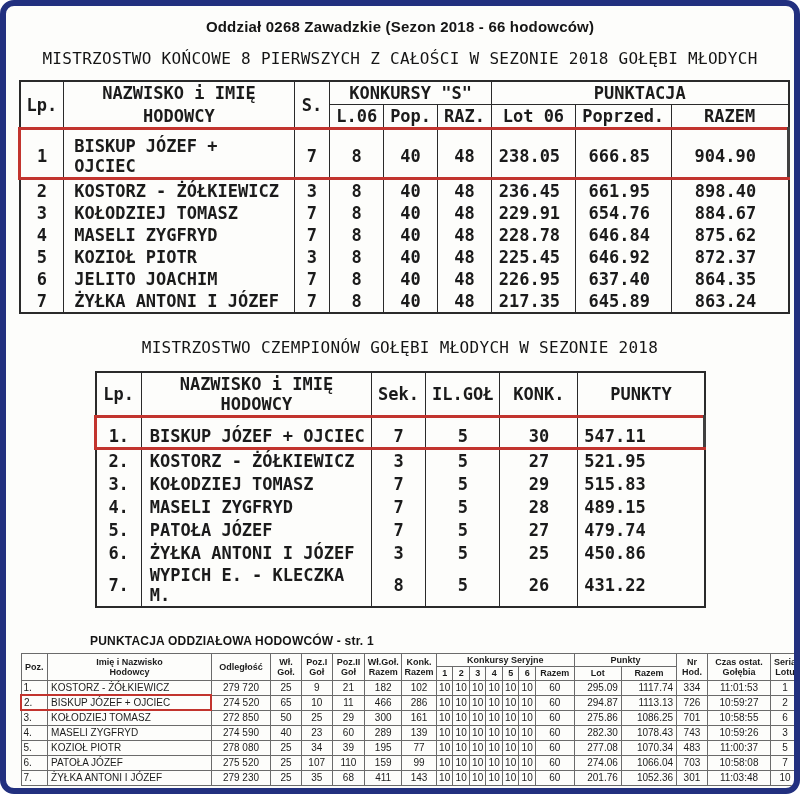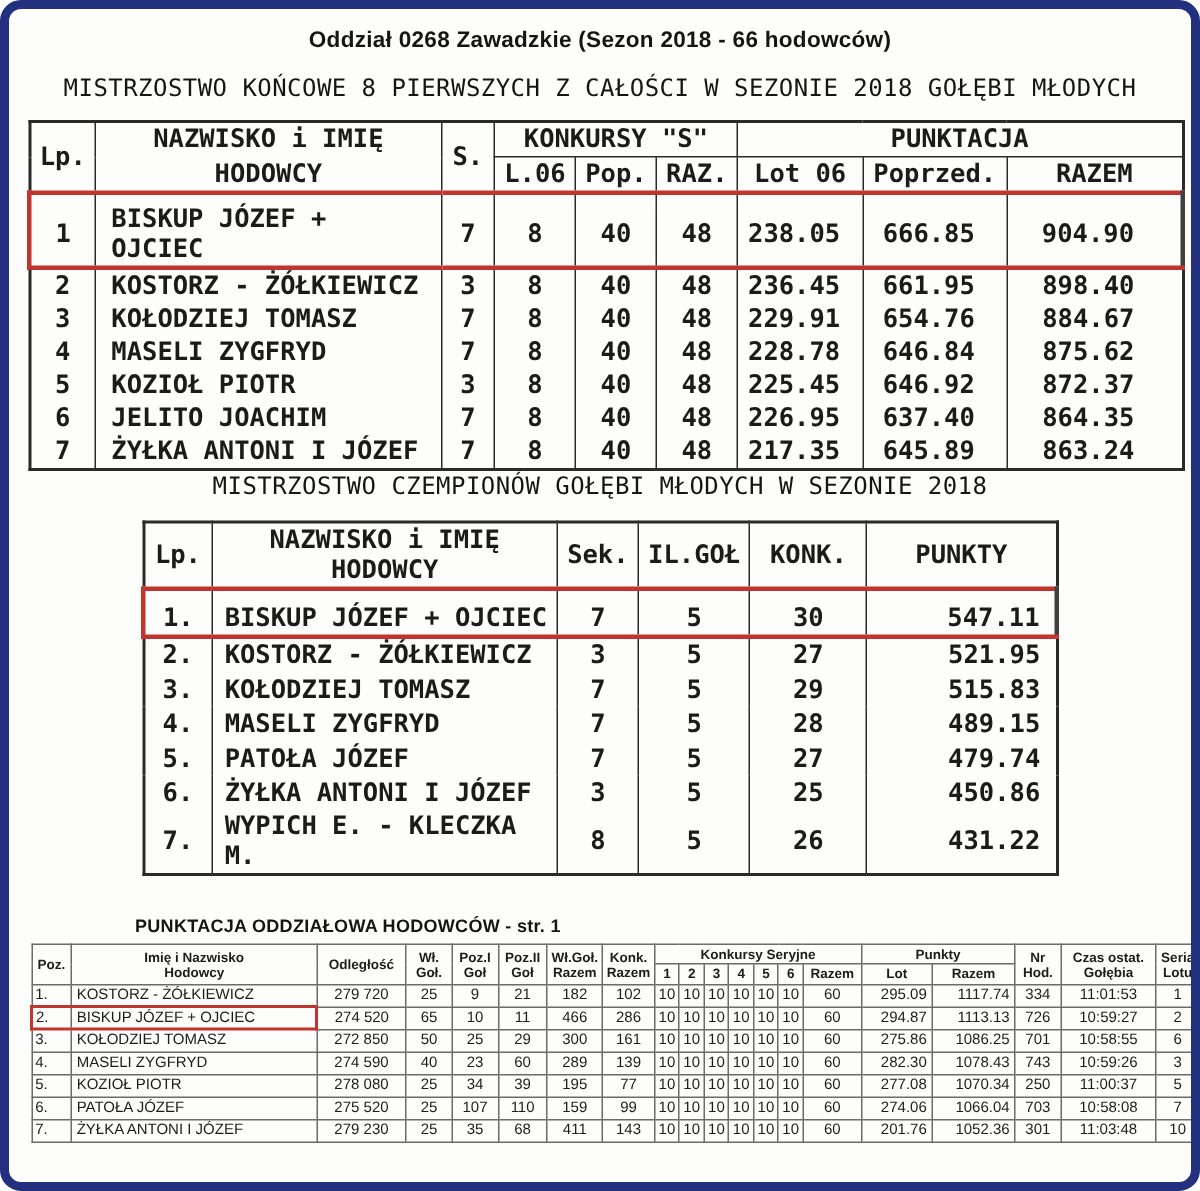--- a/index.html
+++ b/index.html
@@ -27,21 +27,21 @@
 
   .mono-heading {
     font-family: "DejaVu Sans Mono", monospace;
     font-weight: normal;
     font-size: 16px;
     text-align: center;
     letter-spacing: 0.3px;
     white-space: nowrap;
   }
   .h1-heading { margin-top: 14px; }
-  .h2-heading { }
+  .h2-heading { margin-top: 24px; }
 
   table { border-collapse: collapse; }
 
   .mono-table {
     font-family: "DejaVu Sans Mono", monospace;
     font-weight: bold;
     font-size: 17px;
     color: #1b1b1b;
   }
 
@@ -61,21 +61,21 @@
   
   #t2 { width: 612px; margin: 14px auto 0 auto; border: 2px solid #2a2a2a; }
   #t2 th, #t2 td { border-left: 1px solid #2a2a2a; border-right: 1px solid #2a2a2a; padding: 1px 6px; }
   #t2 thead { border-bottom: 2px solid #2a2a2a; }
   #t2 thead th { text-align: center; height: 26px; font-weight: bold; }
   #t2 tbody td { height: 23px; }
   #t2 tbody tr:first-child td { padding-top: 8px; }
   #t2 .c-lp { text-align: center; }
   #t2 .c-name { text-align: left; padding-left: 8px; }
   #t2 .c-sek, #t2 .c-il_gol, #t2 .c-konk { text-align: center; }
-  #t2 .c-punkty { text-align: right; padding-right: 10px; }
+  #t2 .c-punkty { padding-right: 10px; }
 
   
   #t1 tr.hl td, #t2 tr.hl td { border-top: 3px solid #c2342e; border-bottom: 3px solid #c2342e; }
   #t1 tr.hl td:first-child, #t2 tr.hl td:first-child { border-left: 3px solid #c2342e; }
   #t1 tr.hl td:last-child, #t2 tr.hl td:last-child { border-right: 3px solid #404040; }
 
   
   .s3-heading {
     font-weight: bold;
     font-size: 12px;
@@ -462,21 +462,21 @@
             <td class="c-konk_razem">77</td>
             <td class="c-k1">10</td>
             <td class="c-k2">10</td>
             <td class="c-k3">10</td>
             <td class="c-k4">10</td>
             <td class="c-k5">10</td>
             <td class="c-k6">10</td>
             <td class="c-k_razem">60</td>
             <td class="c-lot">277.08</td>
             <td class="c-razem">1070.34</td>
-            <td class="c-nr">250</td>
+            <td class="c-nr">483</td>
             <td class="c-czas">11:00:37</td>
             <td class="c-seria">5</td>
           </tr>
           <tr>
             <td class="c-poz">6.</td>
             <td class="c-name">PATOŁA JÓZEF</td>
             <td class="c-odleglosc">275 520</td>
             <td class="c-wl_gol">25</td>
             <td class="c-poz1">107</td>
             <td class="c-poz2">110</td>

